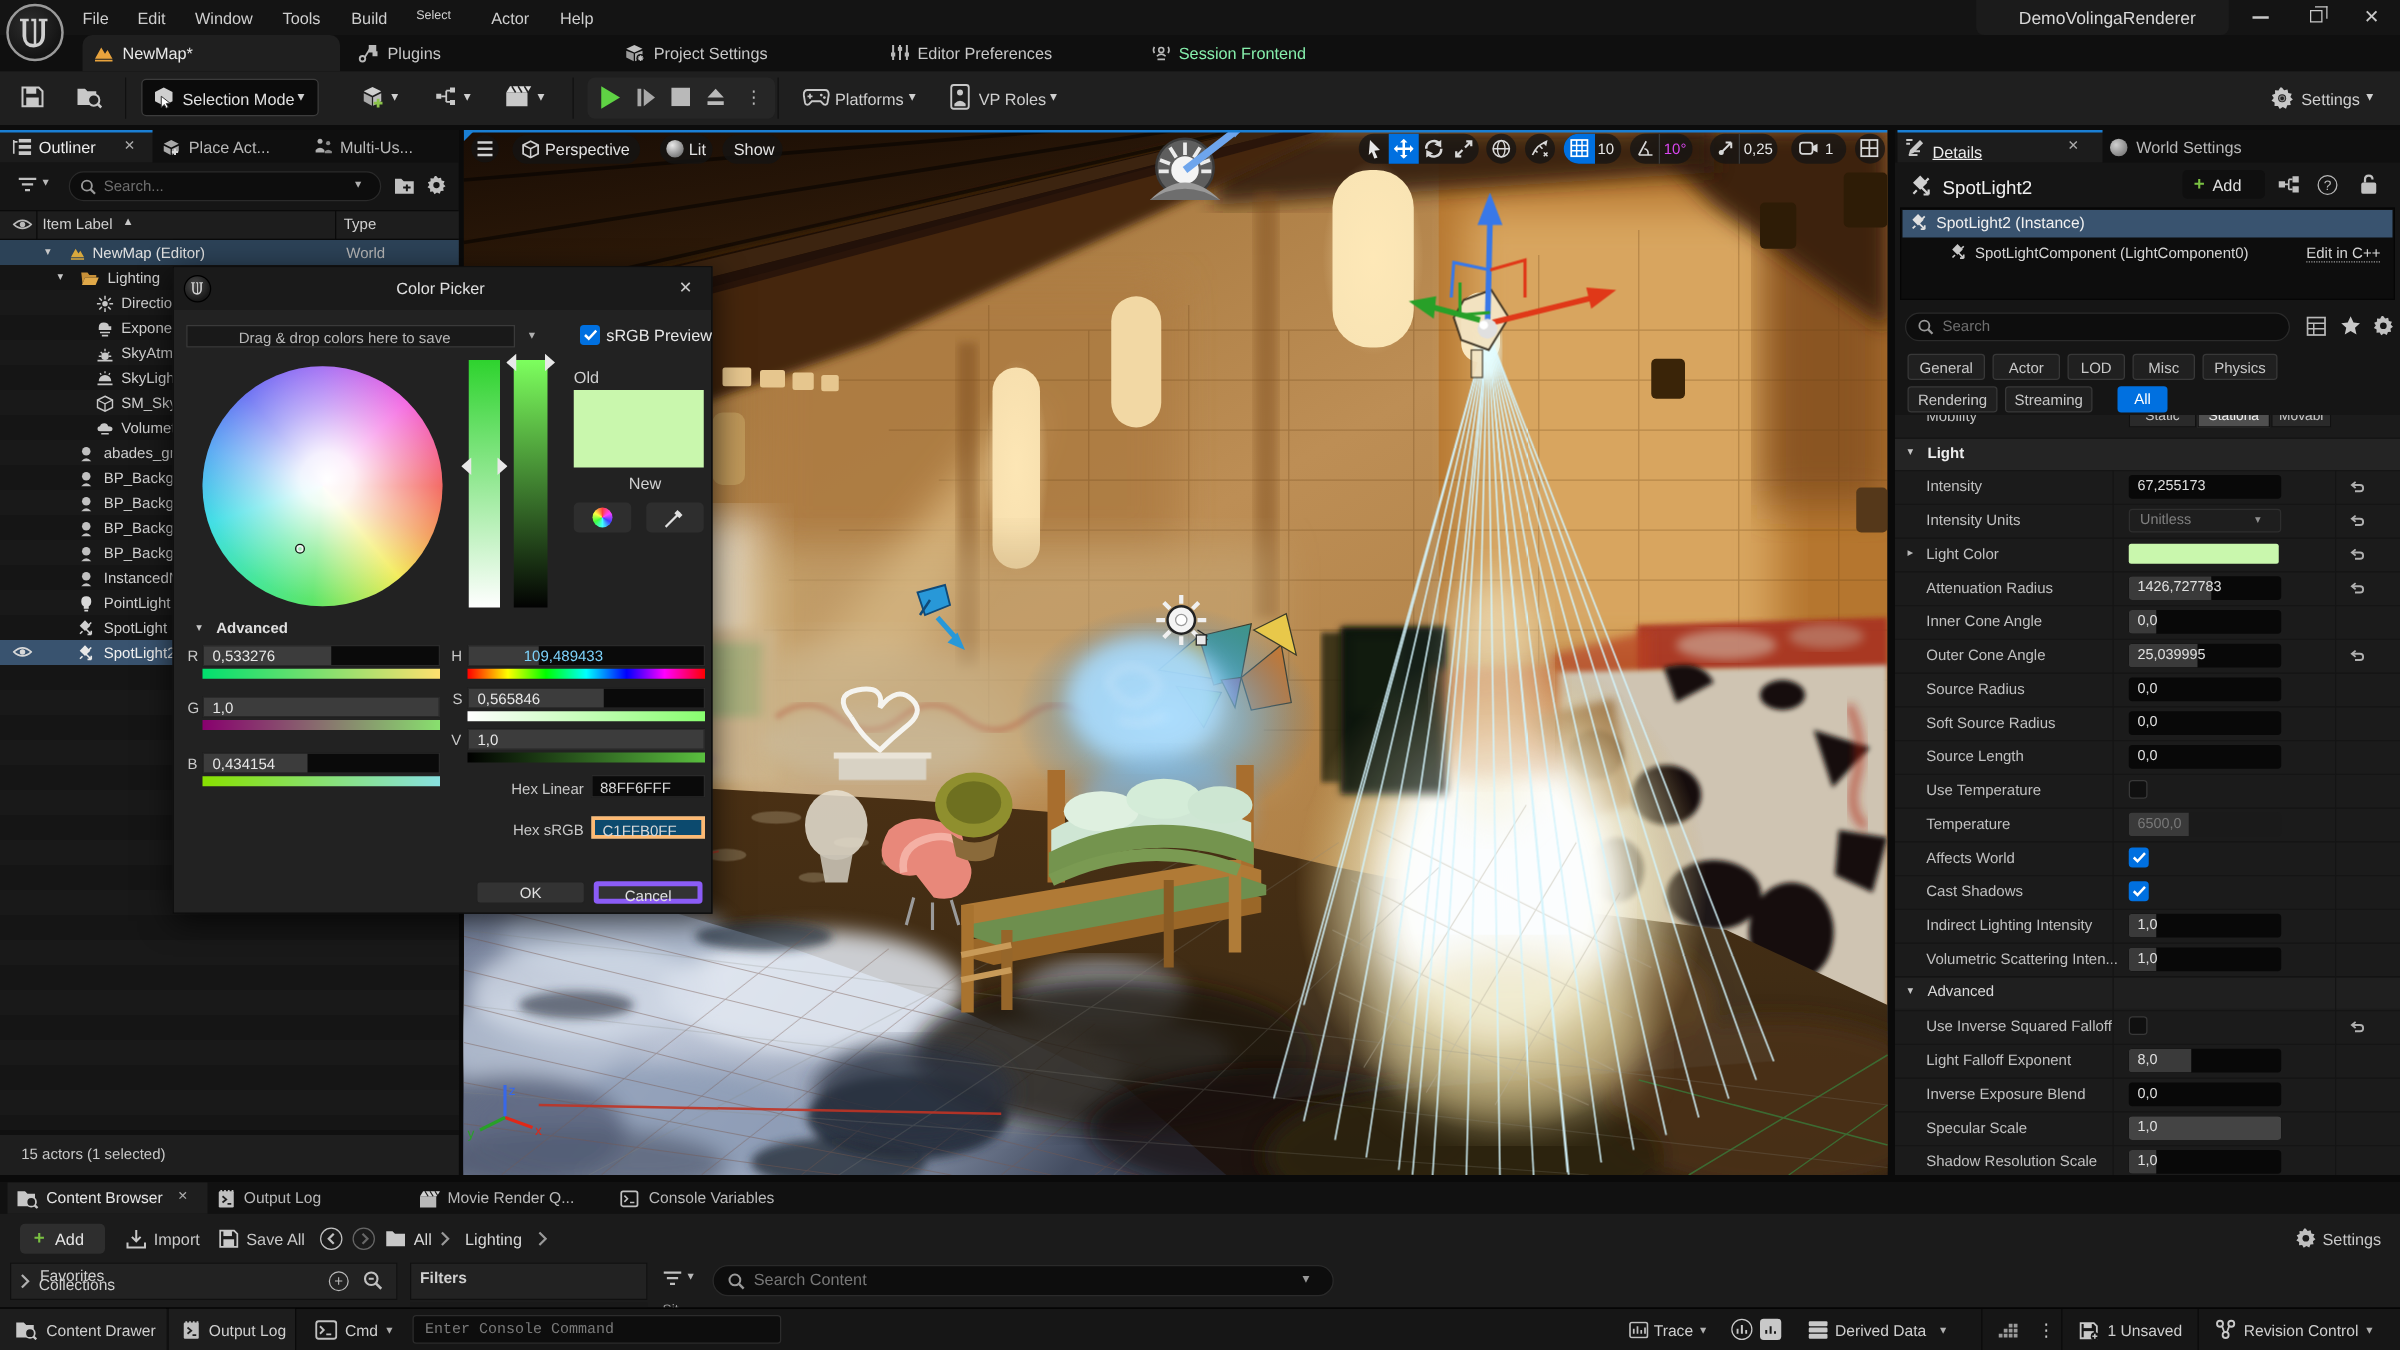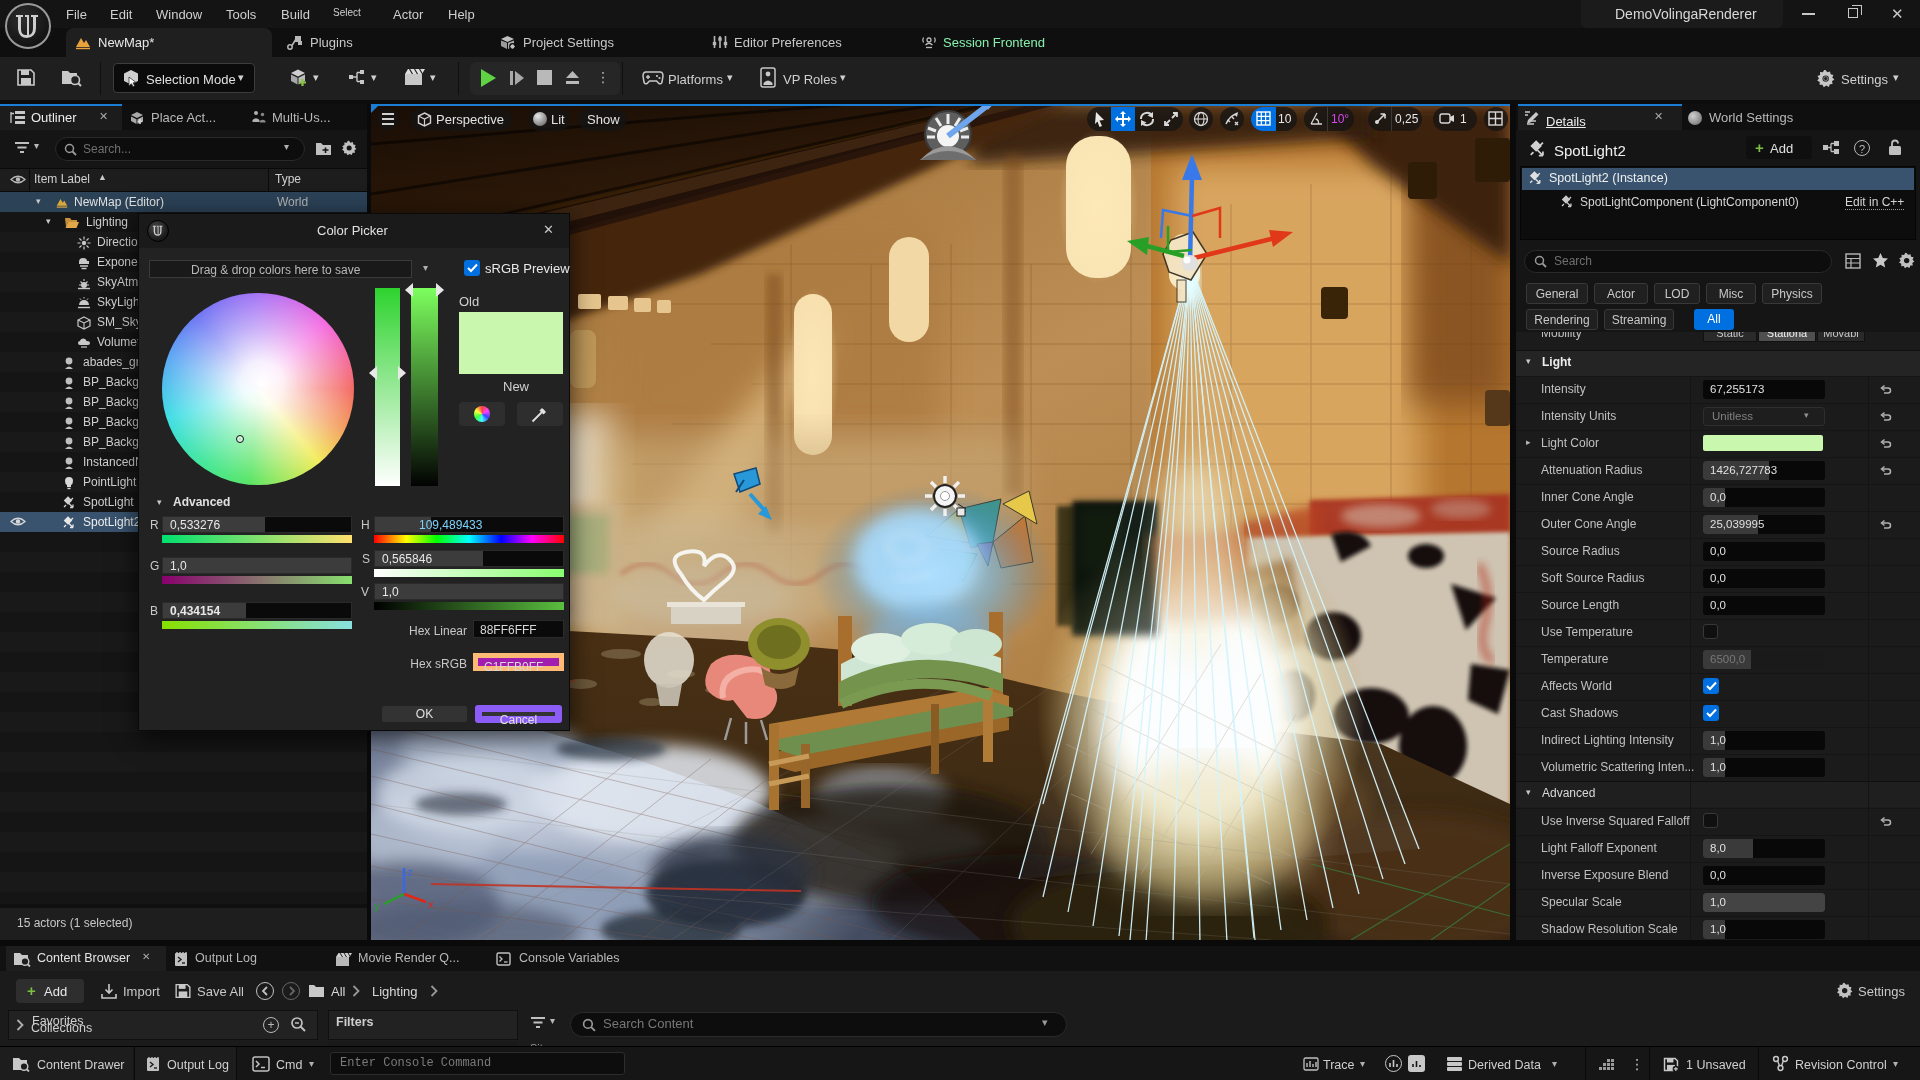--- a/index.html
+++ b/index.html
@@ -1044,21 +1044,21 @@
         <div class="abs txt" style="left:7px;top:1px;color:#e8e8e8;font-size:12px;">0,533276</div>
       </div>
   <div class="abs" style="left:23px;top:321px;width:190px;height:8px;background:linear-gradient(90deg, #00e06e, #ffe06e);"></div>
   <div class="abs txt" style="left:11px;top:345px;color:#c8c8c8;font-size:12px;">G</div>
   <div class="abs" style="left:23px;top:343px;width:190px;height:17px;background:#0a0a0a;border:1px solid #2a2a2a;">
         <div class="abs" style="left:0;top:0;width:188px;height:15px;background:#3c3c3c;"></div>
         <div class="abs txt" style="left:7px;top:1px;color:#e8e8e8;font-size:12px;">1,0</div>
       </div>
   <div class="abs" style="left:23px;top:362px;width:190px;height:8px;background:linear-gradient(90deg, #88006e, #88e06e);"></div>
   <div class="abs txt" style="left:11px;top:390px;color:#c8c8c8;font-size:12px;">B</div>
-  <div class="abs" style="left:23px;top:388px;width:190px;height:17px;background:#0a0a0a;border:1px solid #2a2a2a;font-weight:bold;">
+  <div class="abs" style="left:23px;top:388px;width:190px;height:17px;background:#0a0a0a;border:1px solid #2a2a2a;">
         <div class="abs" style="left:0;top:0;width:83px;height:15px;background:#3c3c3c;"></div>
         <div class="abs txt" style="left:7px;top:1px;color:#e8e8e8;font-size:12px;">0,434154</div>
       </div>
   <div class="abs" style="left:23px;top:407px;width:190px;height:8px;background:linear-gradient(90deg, #88e000, #88e0e0);"></div>
 
   <div class="abs txt" style="left:222px;top:304px;color:#c8c8c8;font-size:12px;">H</div>
   <div class="abs" style="left:235px;top:302px;width:190px;height:17px;background:#0a0a0a;border:1px solid #2a2a2a;">
         <div class="abs" style="left:0;top:0;width:56px;height:15px;background:#3c3c3c;"></div>
         <div class="abs txt" style="left:7px;top:1px;color:#7dd3fc;font-size:12px;margin-left:37px;">109,489433</div>
       </div>
@@ -1074,26 +1074,26 @@
         <div class="abs" style="left:0;top:0;width:188px;height:15px;background:#3c3c3c;"></div>
         <div class="abs txt" style="left:7px;top:1px;color:#e8e8e8;font-size:12px;">1,0</div>
       </div>
   <div class="abs" style="left:235px;top:388px;width:190px;height:8px;background:linear-gradient(90deg, #000000, #5abf3f)"></div>
 
   <div class="abs txt" style="left:328px;top:410px;color:#c8c8c8;font-size:12px;transform:translateX(-100%);">Hex Linear</div>
   <div class="abs" style="left:334px;top:406px;width:91px;height:18px;background:#0a0a0a;border:1px solid #2a2a2a;">
         <div class="abs txt" style="left:6px;top:2px;color:#d8d8d8;font-size:12px;">88FF6FFF</div>
       </div>
   <div class="abs txt" style="left:328px;top:443px;color:#c8c8c8;font-size:12px;transform:translateX(-100%);">Hex sRGB</div>
-  <div class="abs" style="left:334px;top:439px;width:91px;height:18px;background:#a21caf;border:5px solid #fdba74;">
+  <div class="abs" style="left:334px;top:439px;width:91px;height:18px;background:#0c4a6e;border:3px solid #fdba74;">
         <div class="abs txt" style="left:6px;top:2px;color:#d8d8d8;font-size:12px;">C1FFB0FF</div>
       </div>
 
   <div class="abs" style="left:242px;top:491px;width:87px;height:18px;background:#333333;border:1px solid #222;border-radius:3px;color:#e0e0e0;font-size:12px;text-align:center;line-height:17px;">OK</div>
-  <div class="abs" style="left:336px;top:491px;width:87px;height:18px;background:#333333;border:7px solid #8b5cf6;border-radius:3px;color:#e0e0e0;font-size:12px;text-align:center;line-height:17px;">Cancel</div>
+  <div class="abs" style="left:336px;top:491px;width:87px;height:18px;background:#333333;border:4px solid #8b5cf6;border-radius:3px;color:#e0e0e0;font-size:12px;text-align:center;line-height:17px;">Cancel</div>
 </div>
 
 <div class="abs" id="drawer" style="left:0;top:944px;width:1920px;height:102px;background:#1b1b1b;border-top:2px solid #0a0a0a;">
   <div class="abs" style="left:0;top:0;width:1920px;height:25px;background:#111111;"></div>
   <div class="abs" style="left:6px;top:0;width:160px;height:25px;background:#1e1e1e;"></div>
   <svg class="abs" style="left:13px;top:5px;" width="18" height="16" viewBox="0 0 18 16">
         <path d="M1 2 L7 2 L9 4 L15 4 L15 14 L1 14 Z" fill="#c8c8c8"></path>
         <circle cx="12" cy="10.5" r="3.8" fill="#1e1e1e" stroke="#c8c8c8" stroke-width="1.4"></circle>
         <path d="M14.8 13.3 L17 15.5" stroke="#c8c8c8" stroke-width="1.8"></path>
       </svg>

